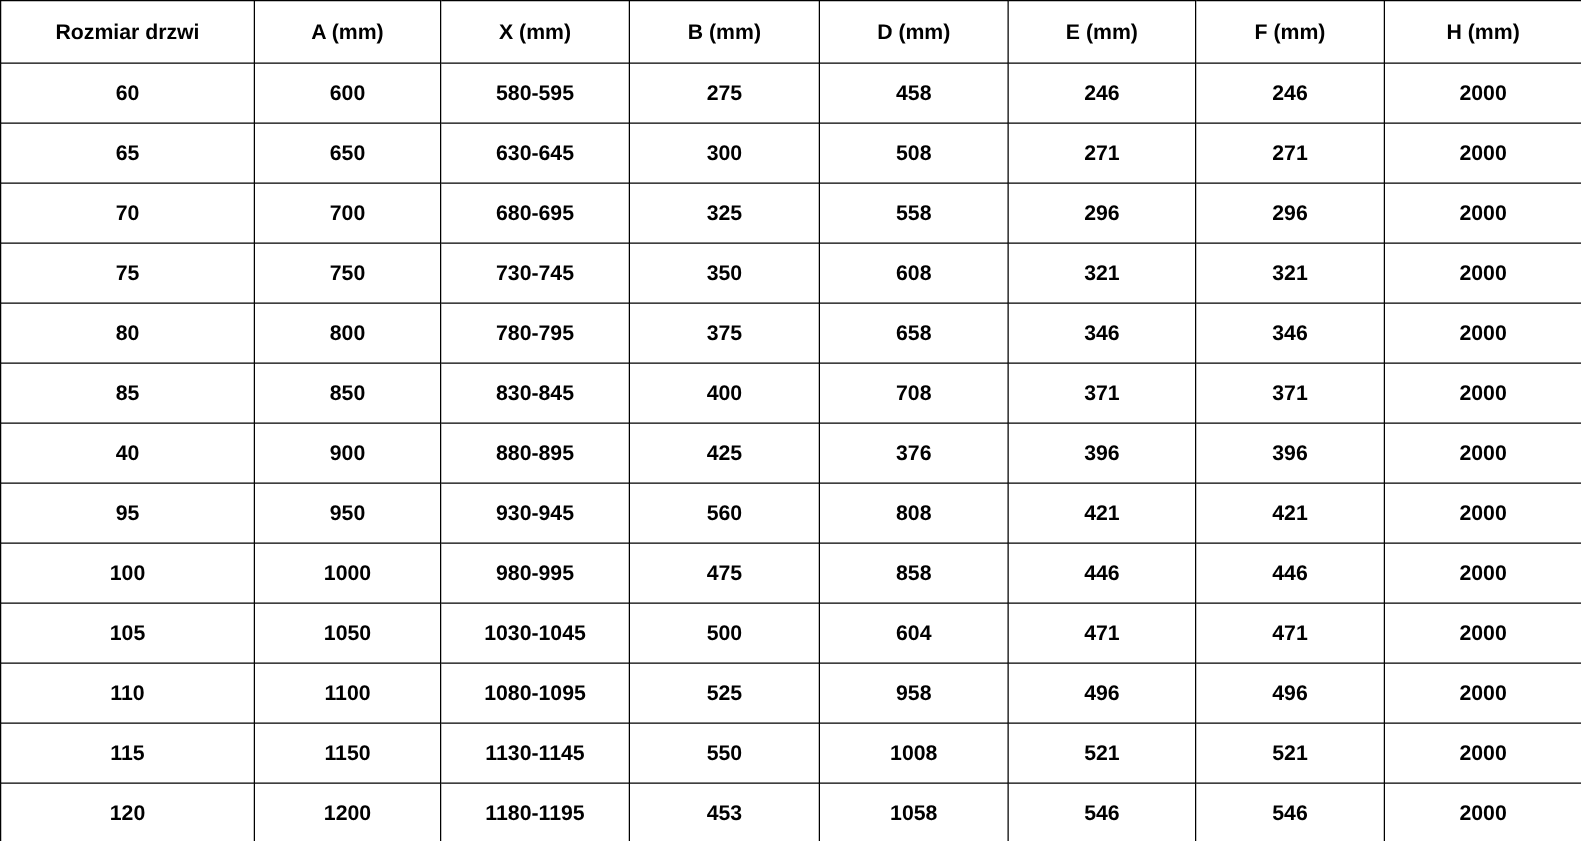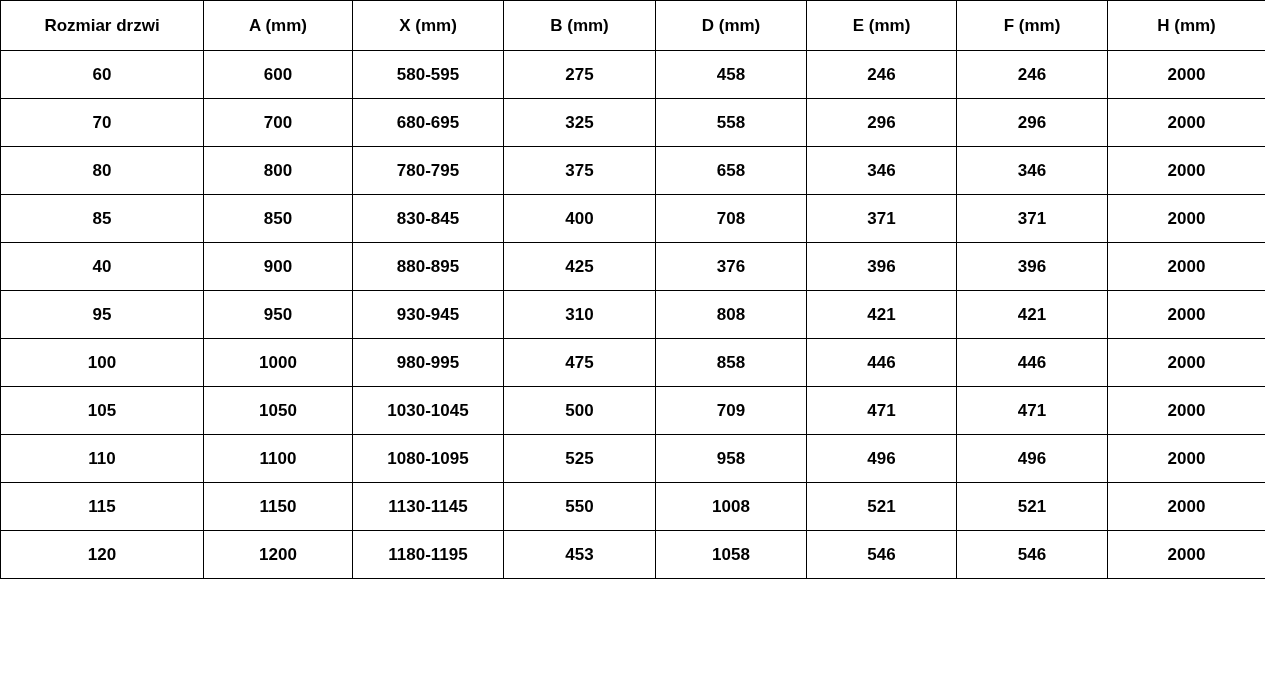--- a/index.html
+++ b/index.html
@@ -85,30 +85,50 @@
         <td>60</td>
         <td>600</td>
         <td>580-595</td>
         <td>275</td>
         <td>458</td>
         <td>246</td>
         <td>246</td>
         <td>2000</td>
       </tr>
       <tr>
+        <td>65</td>
+        <td>650</td>
+        <td>630-645</td>
+        <td>300</td>
+        <td>508</td>
+        <td>271</td>
+        <td>271</td>
+        <td>2000</td>
+      </tr>
+      <tr>
         <td>70</td>
         <td>700</td>
         <td>680-695</td>
         <td>325</td>
         <td>558</td>
         <td>296</td>
         <td>296</td>
         <td>2000</td>
       </tr>
       <tr>
+        <td>75</td>
+        <td>750</td>
+        <td>730-745</td>
+        <td>350</td>
+        <td>608</td>
+        <td>321</td>
+        <td>321</td>
+        <td>2000</td>
+      </tr>
+      <tr>
         <td>80</td>
         <td>800</td>
         <td>780-795</td>
         <td>375</td>
         <td>658</td>
         <td>346</td>
         <td>346</td>
         <td>2000</td>
       </tr>
       <tr>
@@ -128,42 +148,42 @@
         <td>425</td>
         <td>376</td>
         <td>396</td>
         <td>396</td>
         <td>2000</td>
       </tr>
       <tr>
         <td>95</td>
         <td>950</td>
         <td>930-945</td>
-        <td>310</td>
+        <td>560</td>
         <td>808</td>
         <td>421</td>
         <td>421</td>
         <td>2000</td>
       </tr>
       <tr>
         <td>100</td>
         <td>1000</td>
         <td>980-995</td>
         <td>475</td>
         <td>858</td>
         <td>446</td>
         <td>446</td>
         <td>2000</td>
       </tr>
       <tr>
         <td>105</td>
         <td>1050</td>
         <td>1030-1045</td>
         <td>500</td>
-        <td>709</td>
+        <td>604</td>
         <td>471</td>
         <td>471</td>
         <td>2000</td>
       </tr>
       <tr>
         <td>110</td>
         <td>1100</td>
         <td>1080-1095</td>
         <td>525</td>
         <td>958</td>

